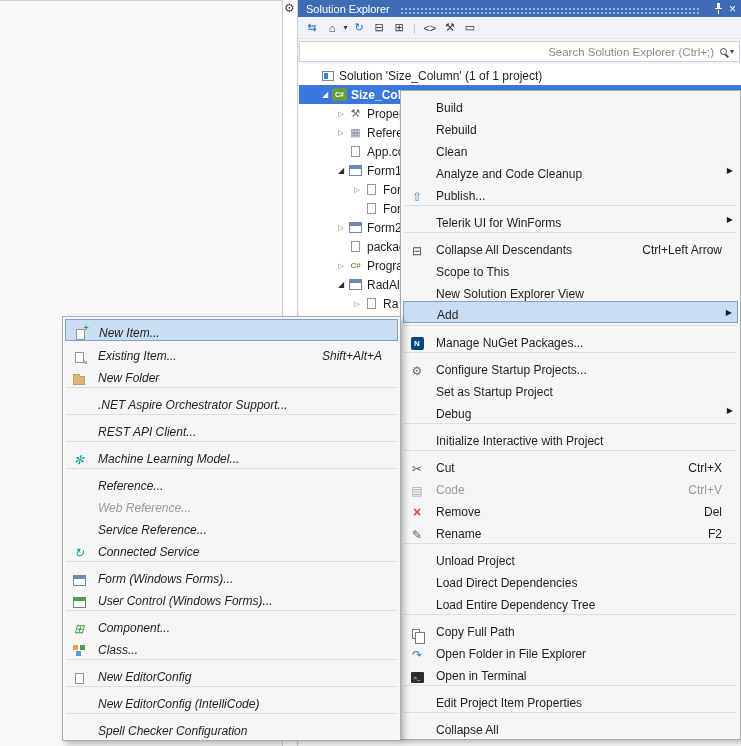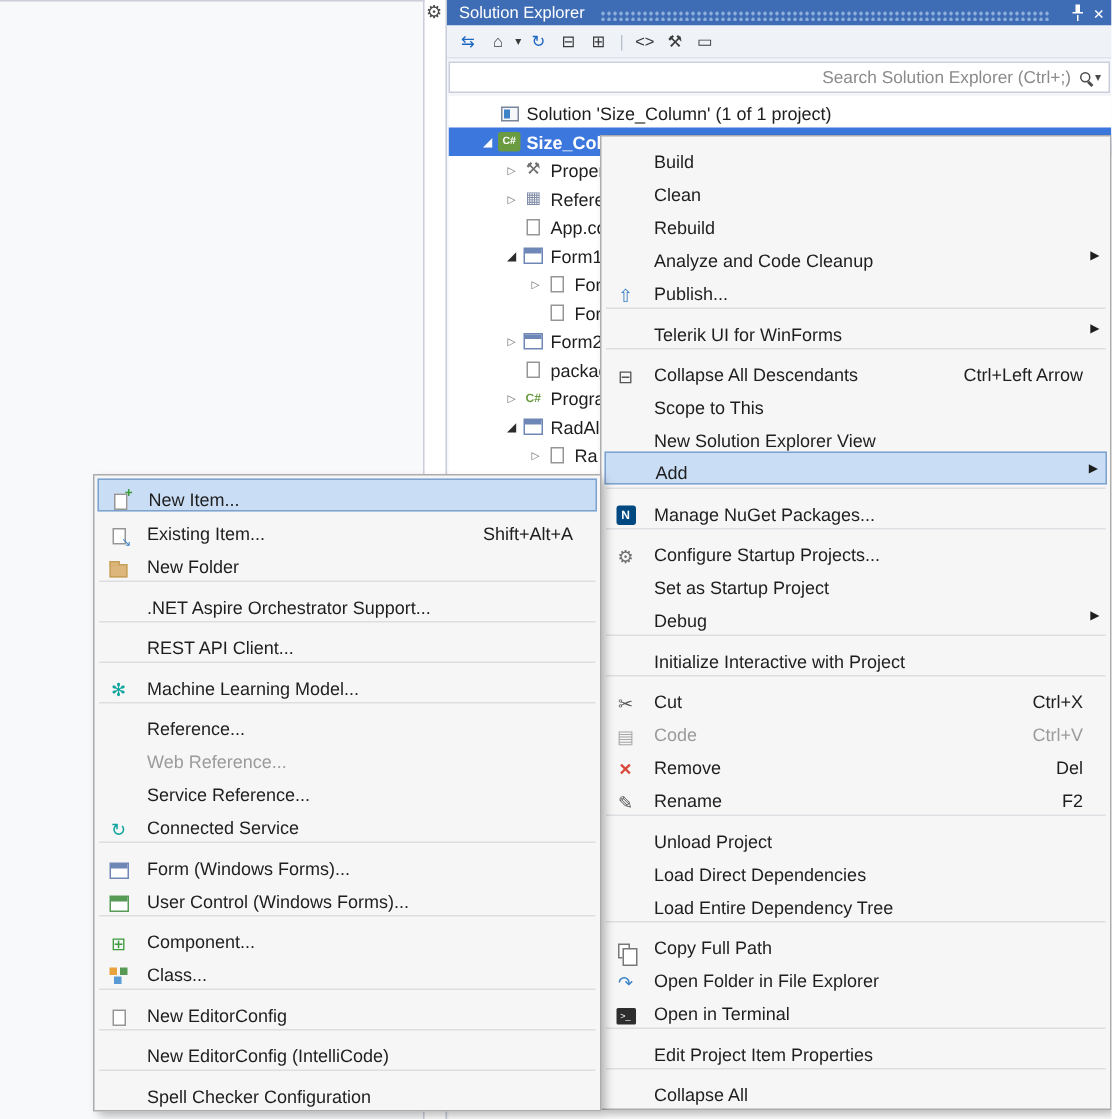--- a/index.html
+++ b/index.html
@@ -129,21 +129,21 @@
       <span class="tb-btn" style="color: rgb(58, 58, 58);">&lt;&gt;</span>
       <span class="tb-btn" style="color: rgb(58, 58, 58);">⚒</span>
       <span class="tb-btn" style="color: rgb(58, 58, 58);">▭</span>
     </div>
   <div class="se-search">
     <input placeholder="Search Solution Explorer (Ctrl+;)" style="">
     <span class="ic-search"></span>
     <span class="search-caret">▾</span>
   </div>
   <div class="se-tree" id="se-tree">
-      <div class="tree-row" style="padding-left: 20px;">
+      <div class="tree-row" style="padding-left: 8px;">
         <span class="expander"></span>
         <span class="tree-icon">
           <span class="icon ic-solution"></span>
         </span>
         <span class="tree-label">Solution 'Size_Column' (1 of 1 project)</span>
       </div>
       <div class="tree-row selected bold" style="padding-left: 20px;">
         <span class="expander expanded">◢</span>
         <span class="tree-icon">
           <span class="icon ic-csproj"></span>
@@ -237,25 +237,25 @@
     </div>
 </div>
 
 <div class="menu" id="context-menu" style="left:400px;top:90px;width:341px;">
     <div class="menu-item">
       <span class="mi-icon"></span>
       <span class="mi-label">Build</span>
     </div>
     <div class="menu-item">
       <span class="mi-icon"></span>
+      <span class="mi-label">Rebuild</span>
+    </div>
+    <div class="menu-item">
+      <span class="mi-icon"></span>
       <span class="mi-label">Clean</span>
-    </div>
-    <div class="menu-item">
-      <span class="mi-icon"></span>
-      <span class="mi-label">Rebuild</span>
     </div>
     <div class="menu-item">
       <span class="mi-icon"></span>
       <span class="mi-label">Analyze and Code Cleanup</span>
       <span class="mi-arrow">▶</span>
     </div>
     <div class="menu-item">
       <span class="mi-icon">
         <span class="icon" style="color: rgb(62, 131, 200);">⇧</span>
       </span>
@@ -381,21 +381,21 @@
     <div class="menu-item">
       <span class="mi-icon"></span>
       <span class="mi-label">Edit Project Item Properties</span>
     </div>
     <div class="menu-sep"></div>
     <div class="menu-item">
       <span class="mi-icon"></span>
       <span class="mi-label">Collapse All</span>
     </div>
   </div>
-<div class="menu" id="add-submenu" style="left:62px;top:316px;width:339px;">
+<div class="menu" id="add-submenu" style="left:62px;top:316px;width:339px;font-style:italic;">
     <div class="menu-item highlight">
       <span class="mi-icon">
         <span class="icon ic-doc ic-docnew"></span>
       </span>
       <span class="mi-label">New Item...</span>
     </div>
     <div class="menu-item">
       <span class="mi-icon">
         <span class="icon ic-doc ic-docarrow"></span>
       </span>

